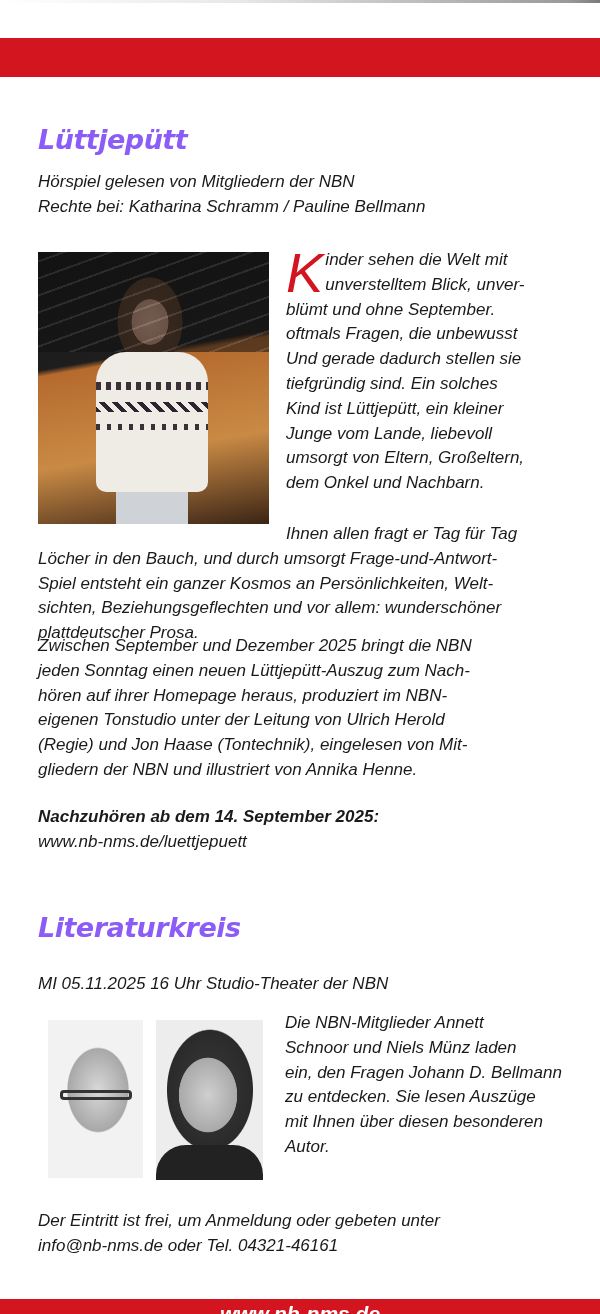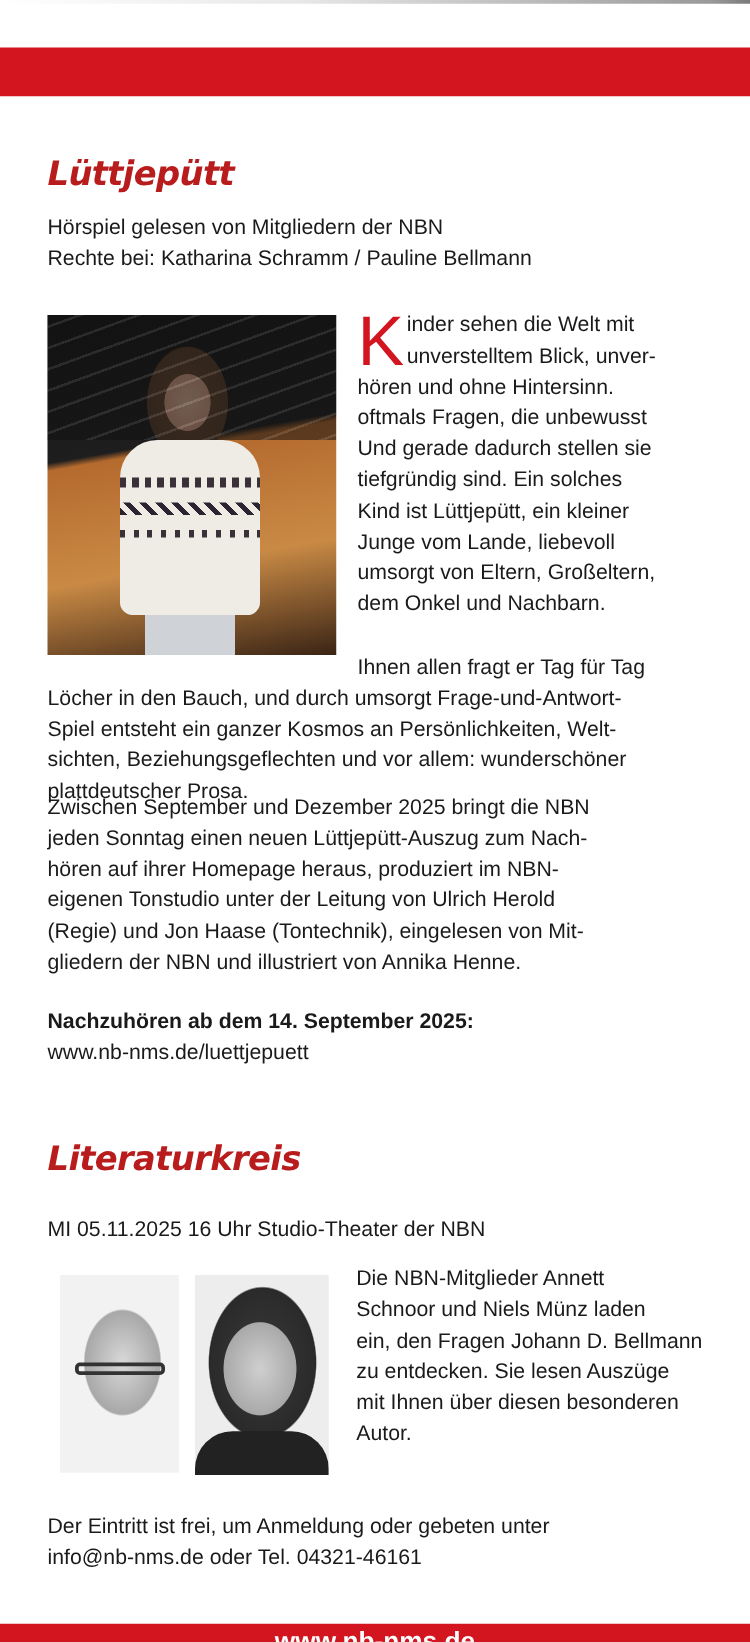--- a/index.html
+++ b/index.html
@@ -1,26 +1,26 @@
 <!DOCTYPE html>
 <html><head>
 <meta charset="utf-8">
 <style>
-  * { box-sizing: border-box; margin: 0; padding: 0; }
+  * { box-sizing: border-box; margin: 0; padding: 0; font-style: italic; }
   html, body { width: 600px; height: 1314px; background: #ffffff; overflow: hidden; }
   body { position: relative; font-family: "Liberation Sans", "DejaVu Sans", sans-serif; color: #1a1a1a; }
 
   .top-edge { position: absolute; left: 0; top: 0; width: 600px; height: 3px; background: linear-gradient(to right, #ffffff 0%, #d8d8d8 40%, #555 95%, #222 100%); opacity: .6; }
   .red-bar-top { position: absolute; left: 0; top: 38px; width: 600px; height: 39px; background: #d2151f; }
   .red-bar-bottom { position: absolute; left: 0; top: 1299px; width: 600px; height: 15px; background: #d2151f; overflow: hidden; }
   .red-bar-bottom .url { position: absolute; left: 0; right: 0; top: 4px; text-align: center; color: #ffffff; font-size: 21px; line-height: 22px; font-weight: bold; }
 
   .content { position: absolute; left: 38px; width: 540px; }
 
-  h1.title { font-family: "DejaVu Sans", sans-serif; font-style: italic; font-weight: bold; font-size: 27px; letter-spacing: -0.5px; color: #b91c1c; }
+  h1.title { font-family: "DejaVu Sans", sans-serif; font-style: italic; font-weight: bold; font-size: 27px; letter-spacing: -0.5px; color: #8b5cf6; }
 
   .text { font-size: 17px; line-height: 24.8px; color: #1a1a1a; }
   .bold { font-weight: bold; }
 
   .photo { position: absolute; overflow: hidden; }
   .photo-kid { left: 38px; top: 252px; width: 231px; height: 272px;
     background:
       radial-gradient(ellipse 26px 32px at 112px 70px, #e7b9a0 0%, #d89f85 70%, transparent 72%),
       radial-gradient(ellipse 40px 55px at 112px 70px, #6a4a30 0%, #5a3d28 80%, transparent 82%),
       linear-gradient(to bottom, transparent 0 108px, transparent 108px),
@@ -59,21 +59,21 @@
   <div class="band1"></div>
   <div class="band2"></div>
   <div class="band3"></div>
   <div class="legs"></div>
 </div>
 
 <div class="text" style="position:absolute; left:286px; top:248px; width:300px;">
   <span class="dropcap">K</span>
   <div>inder sehen die Welt mit</div>
   <div>unverstelltem Blick, unver-</div>
-  <div style="clear:both">hören und ohne Hintersinn.</div>
+  <div style="clear:both">blümt und ohne September.</div>
   <div>oftmals Fragen, die unbewusst</div>
   <div>Und gerade dadurch stellen sie</div>
   <div>tiefgründig sind. Ein solches</div>
   <div>Kind ist Lüttjepütt, ein kleiner</div>
   <div>Junge vom Lande, liebevoll</div>
   <div>umsorgt von Eltern, Großeltern,</div>
   <div>dem Onkel und Nachbarn.</div>
 </div>
 
 <div class="content text" style="top:522px;">

